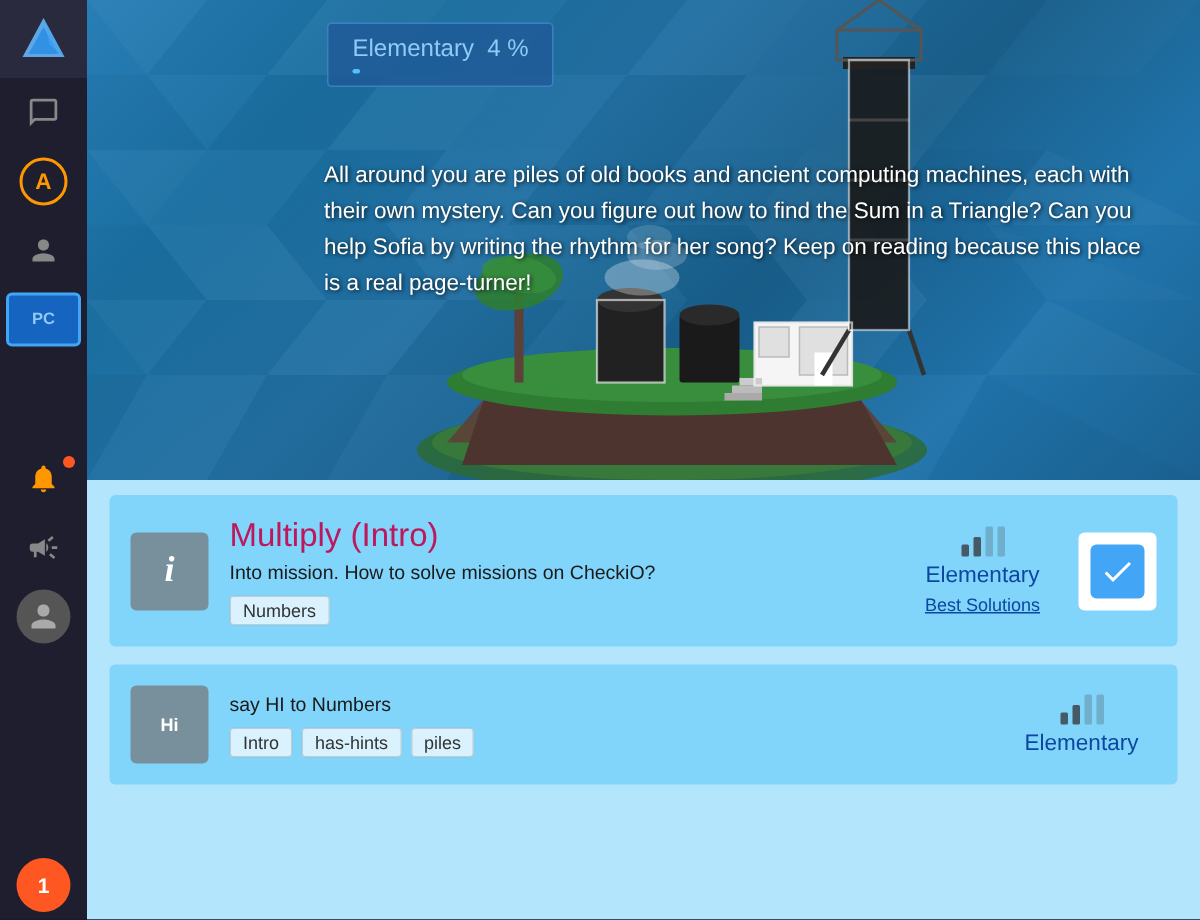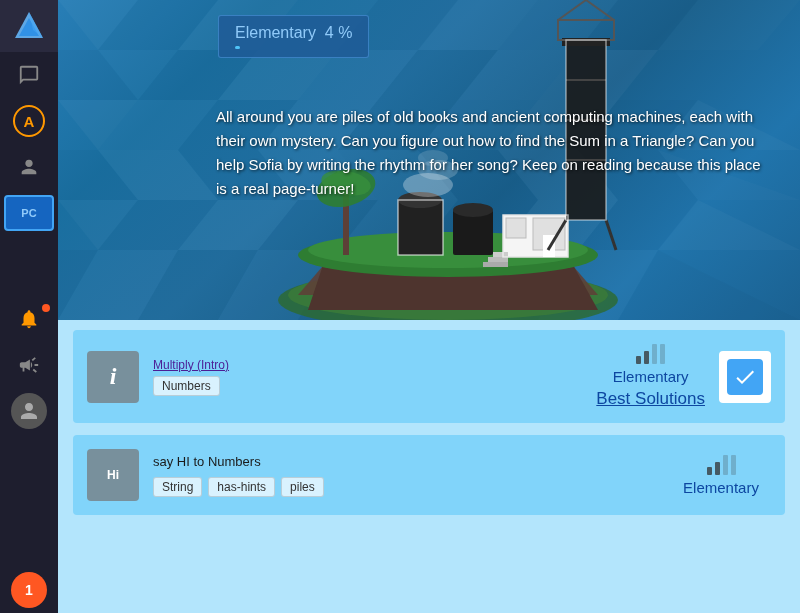--- a/index.html
+++ b/index.html
@@ -208,23 +208,22 @@
     .mission-icon-box.hi-icon {
       font-size: 12px;
       font-weight: 900;
     }
 
     .mission-info {
       flex: 1;
     }
 
     .mission-title {
-      color: #4c1d95;
-      font-size: 12px;
-      text-decoration: underline;
+      color: #be185d;
+      font-size: 22px;
       cursor: pointer;
       font-weight: normal;
       margin-bottom: 4px;
     }
 
     .mission-desc {
       color: #1a1a1a;
       font-size: 13px;
       margin-bottom: 8px;
     }
@@ -271,21 +270,21 @@
     .level-bar:nth-child(4) { height: 20px; opacity: 0.3; }
 
     .level-label {
       color: #0d47a1;
       font-size: 15px;
       font-weight: 500;
     }
 
     .best-solutions {
       color: #0d47a1;
-      font-size: 17px;
+      font-size: 12px;
       text-decoration: underline;
       cursor: pointer;
     }
 
     .mission-check {
       width: 52px;
       height: 52px;
       background: #fff;
       border-radius: 4px;
       display: flex;
@@ -493,20 +492,21 @@
 
     <div class="hero-description">All around you are piles of old books and ancient computing machines, each with their own mystery. Can you figure out how to find the Sum in a Triangle? Can you help Sofia by writing the rhythm for her song? Keep on reading because this place is a real page-turner!</div>
   </div>
 
   <div class="mission-list">
 
     <div class="mission-card">
       <div class="mission-icon-box" style="font-style:italic;font-family:serif;font-size:24px;">i</div>
       <div class="mission-info">
         <div class="mission-title">Multiply (Intro)</div>
+        <div class="mission-desc">Into mission. How to solve missions on CheckiO?</div>
         <div class="mission-tags">
           <span class="tag">Numbers</span>
         </div>
       </div>
       <div class="mission-level">
         <div class="mission-level-bars">
           <div class="level-bar"></div>
           <div class="level-bar"></div>
           <div class="level-bar"></div>
           <div class="level-bar"></div>
@@ -521,21 +521,21 @@
           </svg>
         </div>
       </div>
     </div>
 
     <div class="mission-card">
       <div class="mission-icon-box hi-icon">Hi</div>
       <div class="mission-info">
         <div class="mission-desc">say HI to Numbers</div>
         <div class="mission-tags">
-          <span class="tag">String</span>
+          <span class="tag">Intro</span>
           <span class="tag">has-hints</span>
           <span class="tag">piles</span>
         </div>
       </div>
       <div class="mission-level">
         <div class="mission-level-bars">
           <div class="level-bar"></div>
           <div class="level-bar"></div>
           <div class="level-bar"></div>
           <div class="level-bar"></div>

